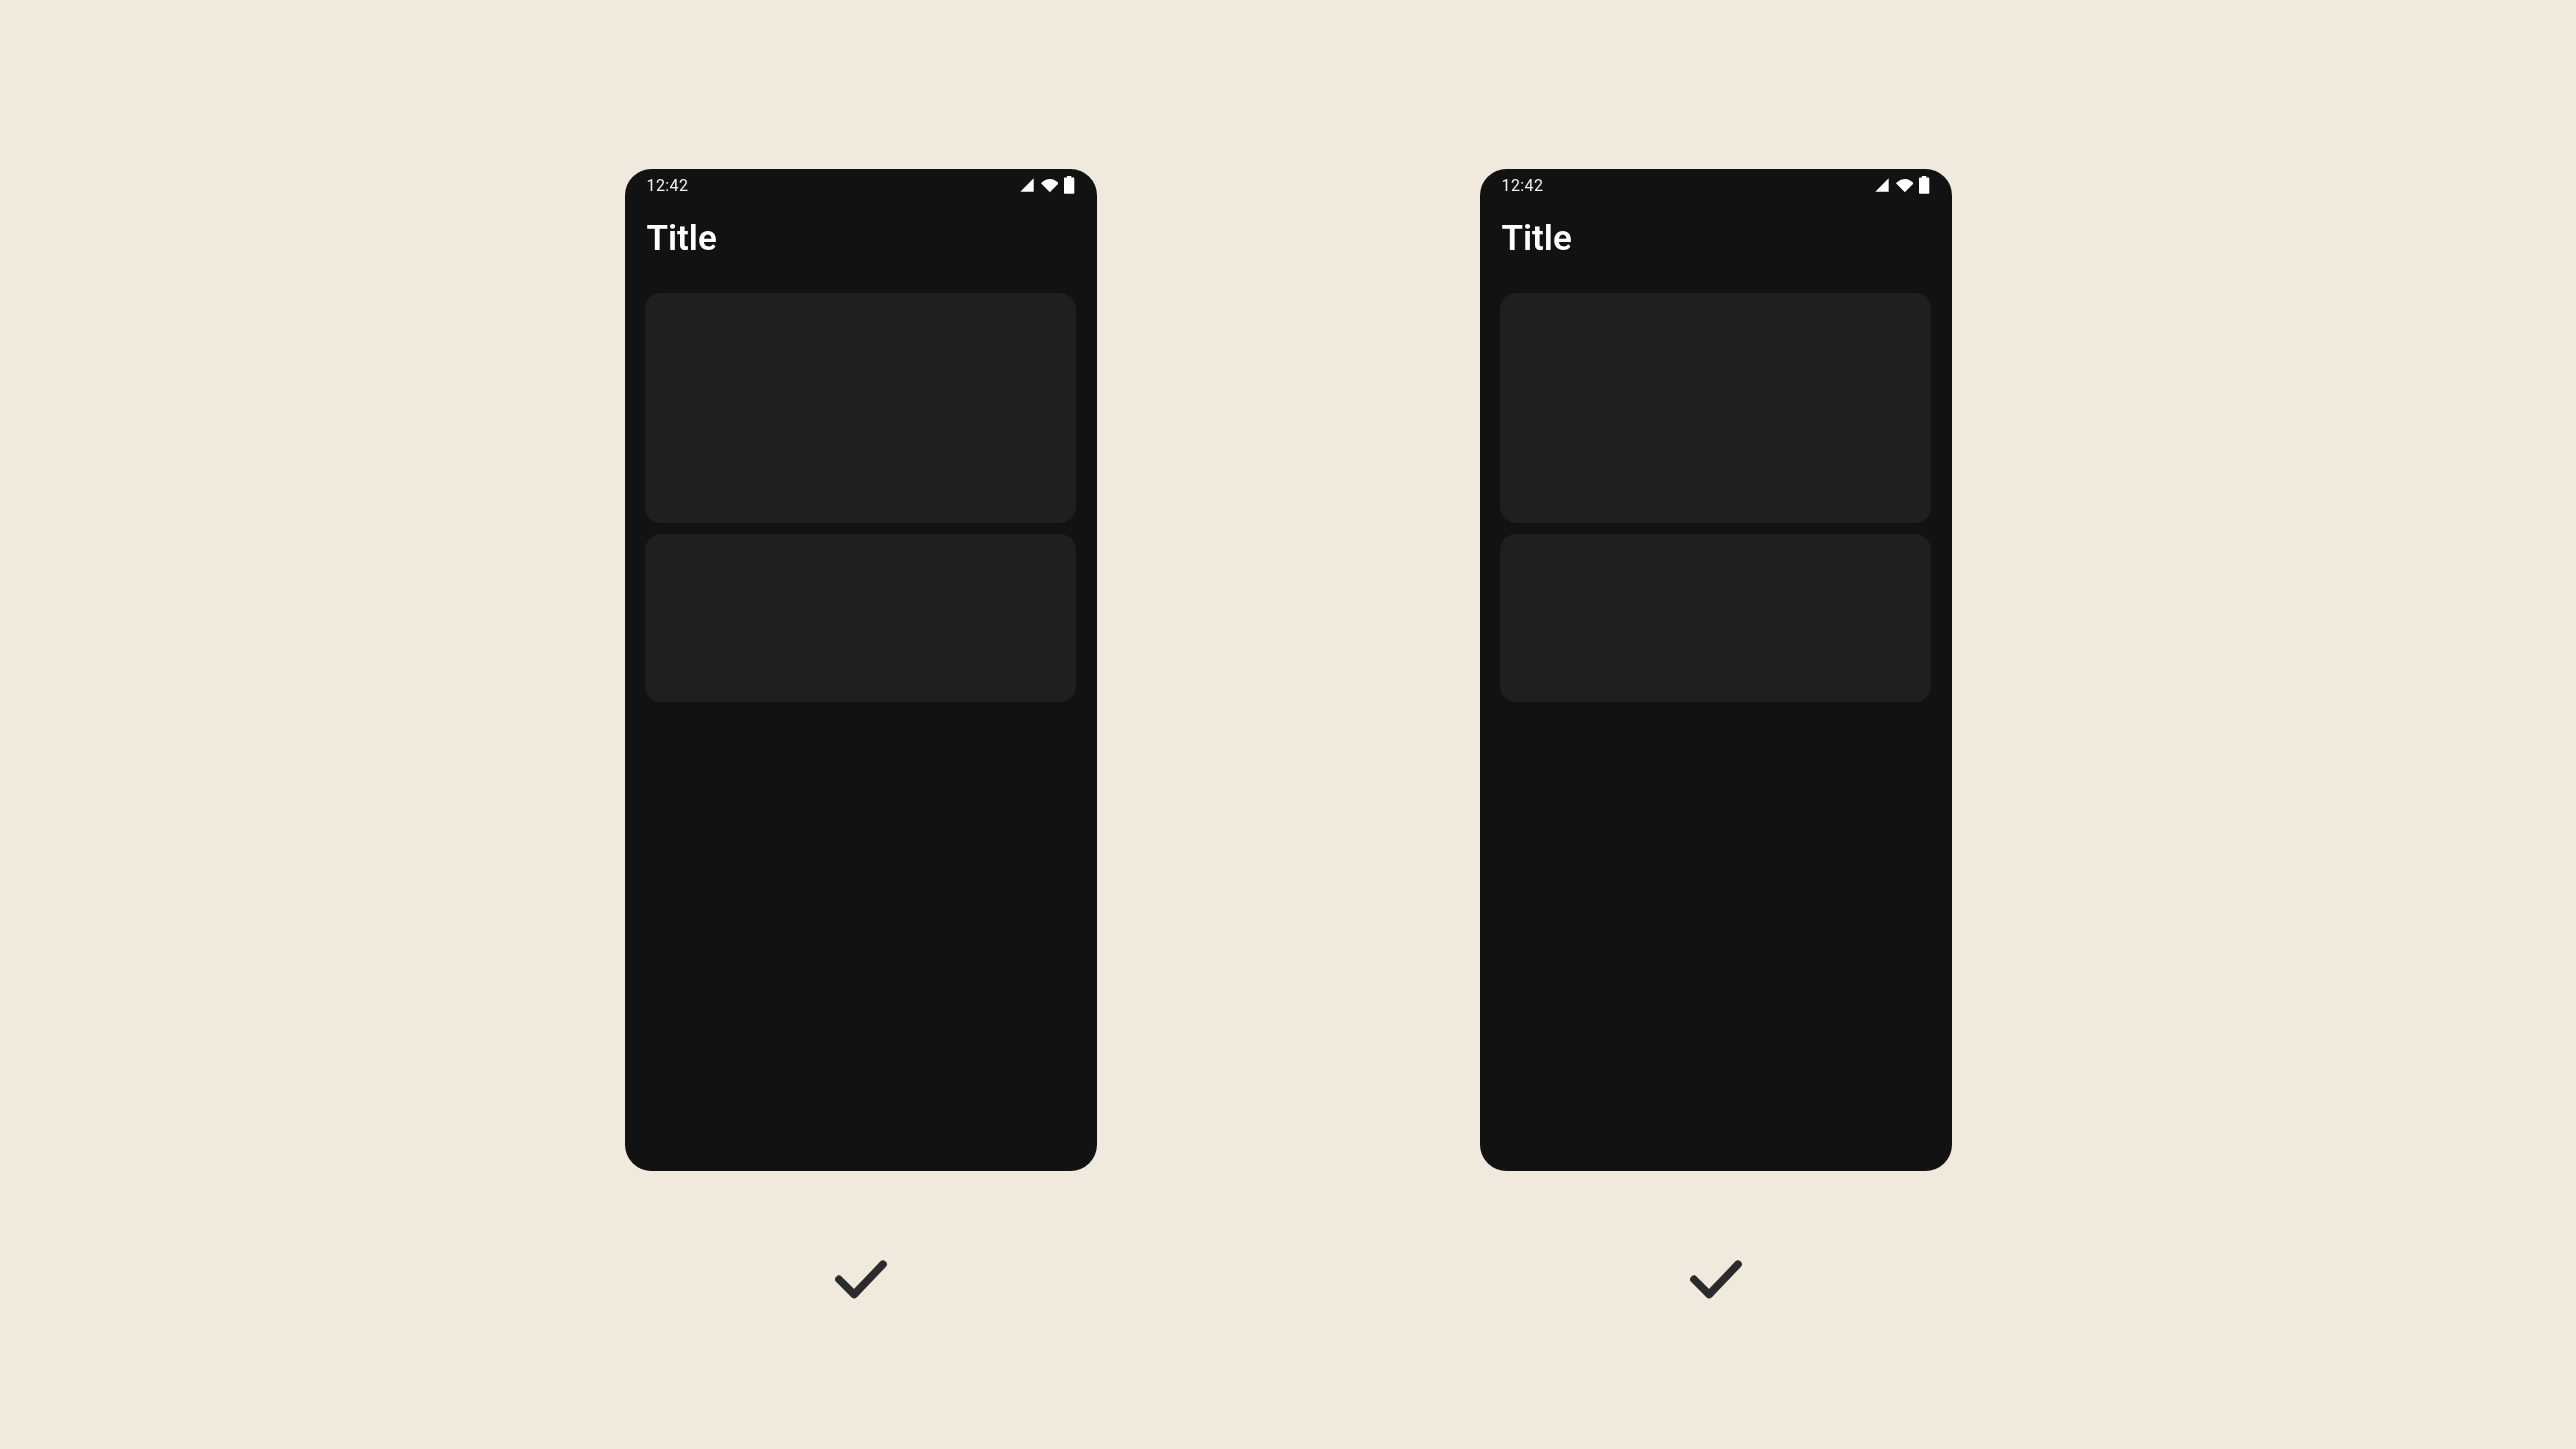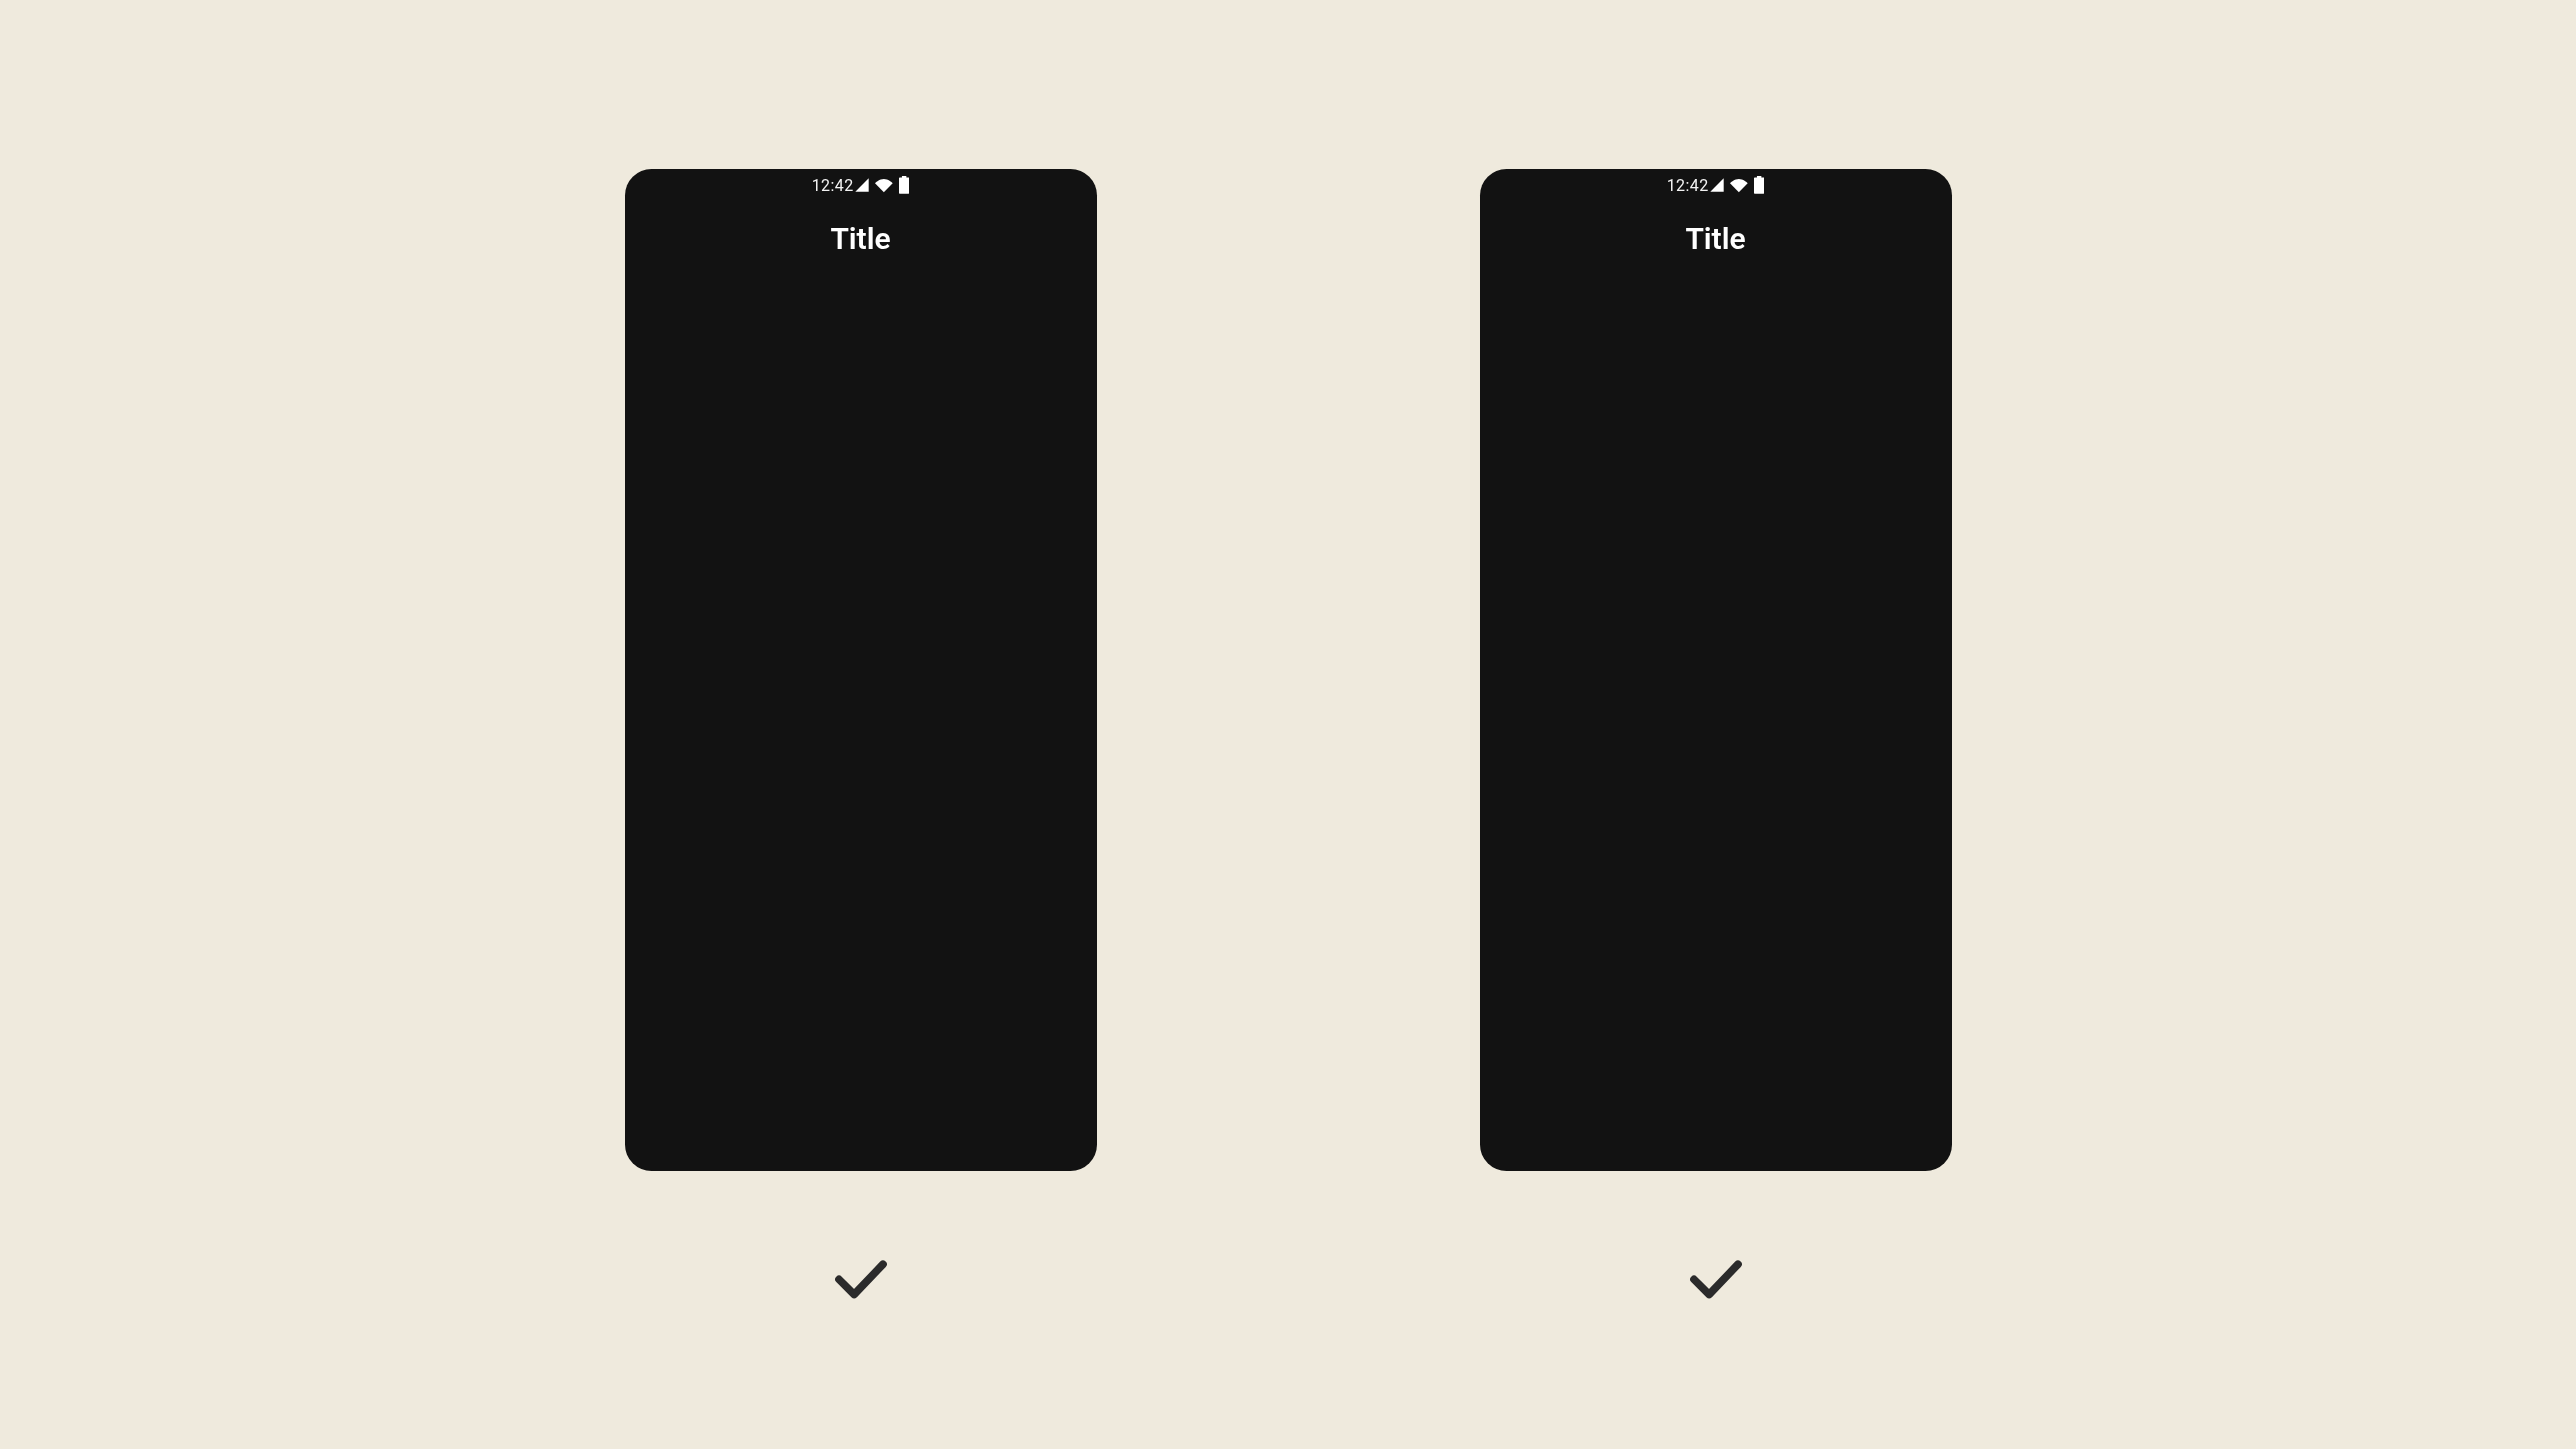--- a/index.html
+++ b/index.html
@@ -22,42 +22,41 @@
     align-items: center;
   }
   .phone {
     width: 472px;
     height: 1002px;
     background: #121212;
     border-radius: 26.5px;
     overflow: hidden;
     display: flex;
     flex-direction: column;
-    align-items: center;
   }
   .statusbar {
     height: 32px;
     padding: 0 22px;
     display: flex;
     align-items: center;
     justify-content: space-between;
     color: #ffffff;
     font-size: 16px;
     font-weight: 400;
     letter-spacing: 0.4px;
   }
   .statusbar-time { opacity: 0.95; }
   .statusbar-icons { display: flex; align-items: center; gap: 5.9px; }
   .appbar {
     height: 74px;
     padding: 0 22px;
     display: flex;
     align-items: center;
     color: #ffffff;
-    font-size: 30px;
+    font-size: 35px;
     font-weight: 600;
   }
   .content {
     flex: 1;
     padding: 17.7px 20.6px;
     display: flex;
     flex-direction: column;
     gap: 11.8px;
   }
   .card {

